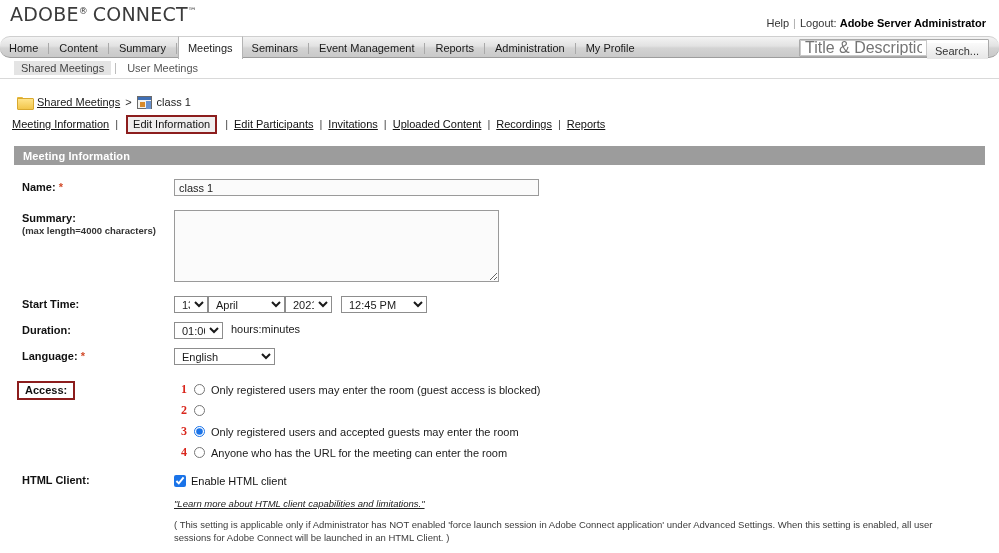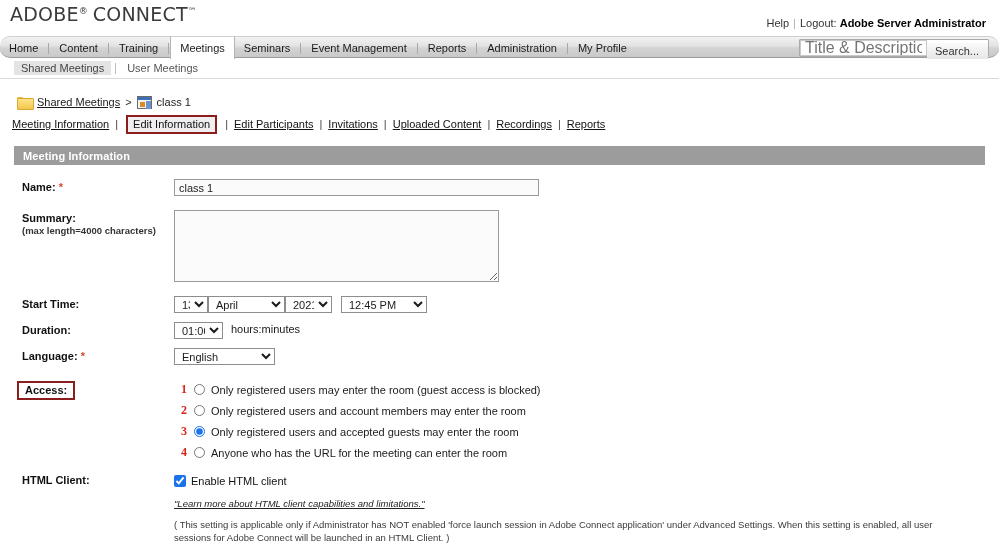--- a/index.html
+++ b/index.html
@@ -371,21 +371,21 @@
     <span class="user">Adobe Server Administrator</span>
   </div>
 </div>
 
 <div class="tabstrip">
   <div class="tabs">
     <div class="tab">Home</div>
     <div class="tabdiv"></div>
     <div class="tab">Content</div>
     <div class="tabdiv"></div>
-    <div class="tab">Training</div>
+    <div class="tab">Summary</div>
     <div class="tabdiv"></div>
     <div class="tab active">Meetings</div>
     <div class="tab">Seminars</div>
     <div class="tabdiv"></div>
     <div class="tab">Event Management</div>
     <div class="tabdiv"></div>
     <div class="tab">Reports</div>
     <div class="tabdiv"></div>
     <div class="tab">Administration</div>
     <div class="tabdiv"></div>
@@ -487,21 +487,20 @@
 
       <div class="radio-line">
         <span class="rnum">1</span>
         <input type="radio" name="access" style="">
         <span class="rtext">Only registered users may enter the room (guest access is blocked)</span>
       </div>
 
       <div class="radio-line">
         <span class="rnum">2</span>
         <input type="radio" name="access" style="">
-        <span class="rtext">Only registered users and account members may enter the room</span>
       </div>
 
       <div class="radio-line">
         <span class="rnum">3</span>
         <input type="radio" name="access" checked="" style="">
         <span class="rtext">Only registered users and accepted guests may enter the room</span>
       </div>
 
       <div class="radio-line">
         <span class="rnum">4</span>

